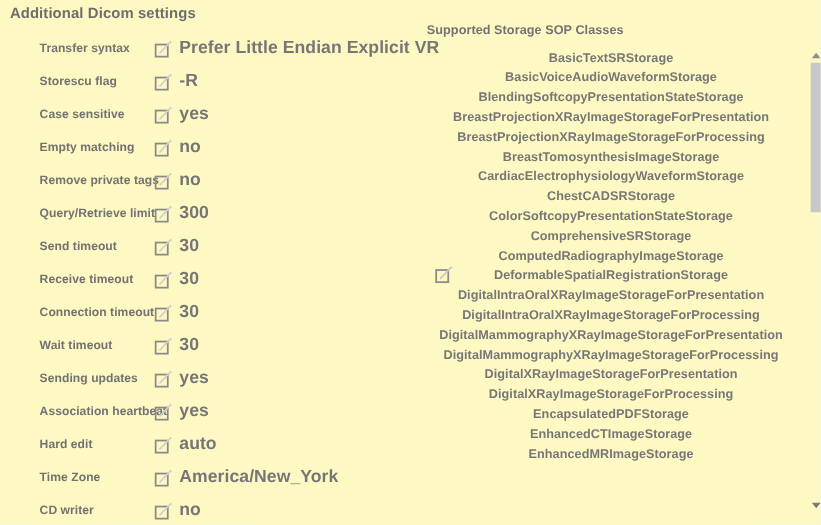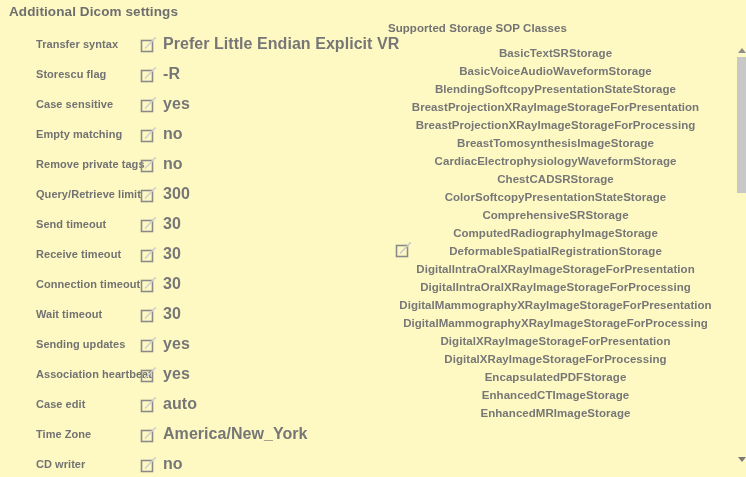--- a/index.html
+++ b/index.html
@@ -334,21 +334,21 @@
             <svg width="17" height="17" viewBox="0 0 17 17">
               <rect x="1.5" y="4.5" width="11" height="11" fill="none" stroke="#8a8a8a" stroke-width="1.6"></rect>
               <line x1="5" y1="12.5" x2="15.5" y2="1.6" stroke="#cfcfcf" stroke-width="1.5"></line>
               <path d="M15.0 1.0 L16.4 2.4 L15.0 3.1 Z" fill="#cfcfcf"></path>
             </svg>
           </span>
           <span class="setting-value">yes</span>
         </span>
       </div>
       <div class="setting-row">
-        <span class="setting-label">Case edit</span>
+        <span class="setting-label">Hard edit</span>
         <span class="setting-control">
           <span class="edit-icon">
             <svg width="17" height="17" viewBox="0 0 17 17">
               <rect x="1.5" y="4.5" width="11" height="11" fill="none" stroke="#8a8a8a" stroke-width="1.6"></rect>
               <line x1="5" y1="12.5" x2="15.5" y2="1.6" stroke="#cfcfcf" stroke-width="1.5"></line>
               <path d="M15.0 1.0 L16.4 2.4 L15.0 3.1 Z" fill="#cfcfcf"></path>
             </svg>
           </span>
           <span class="setting-value">auto</span>
         </span>

